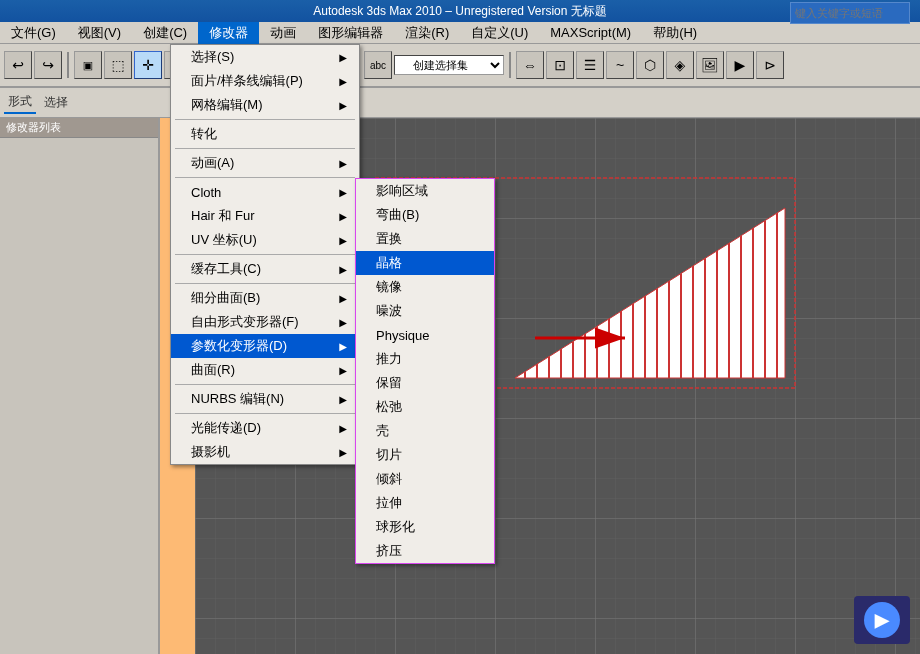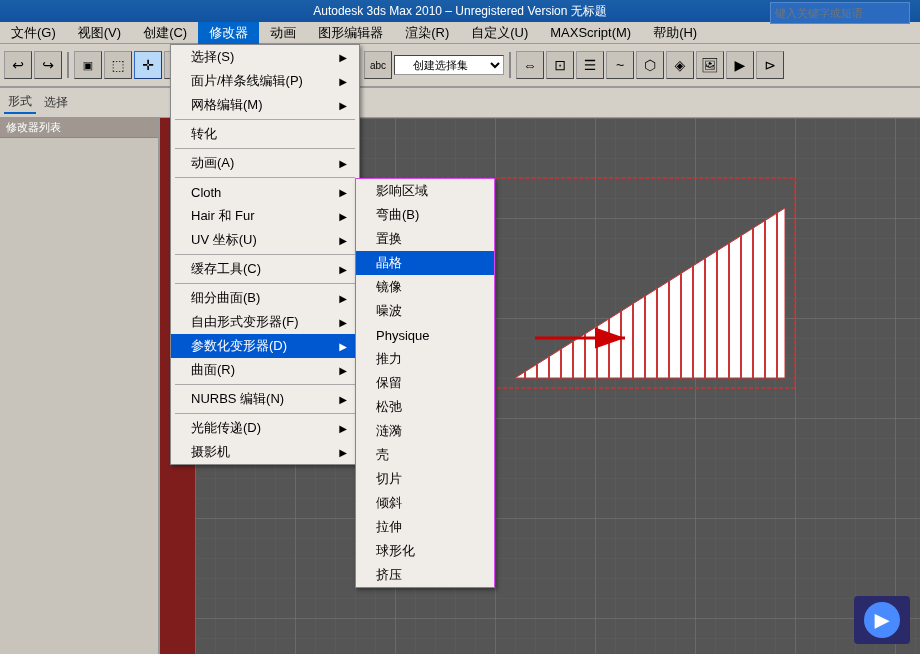--- a/index.html
+++ b/index.html
@@ -28,21 +28,21 @@
     }
     #title-search {
       position: absolute;
       right: 10px;
       top: 2px;
       background: #2a6abf;
       border: 1px solid #5588cc;
       color: #aac8ee;
       font-size: 11px;
       padding: 10px 4px;
-      width: 140px;
+      width: 120px;
       height: 17px;
     }
 
     
     #menu-bar {
       background: #d4d0c8;
       height: 22px;
       display: flex;
       align-items: center;
       border-bottom: 1px solid #999;
@@ -105,21 +105,21 @@
     }
     .panel-tab.active {
       border-bottom: 2px solid #0066cc;
       font-family: Liberation Serif, serif;
     }
 
     
     #main-area {
       display: flex;
       height: calc(654px - 22px - 22px - 44px - 30px);
-      background: #7f1d1d;
+      background: #fdba74;
       gap: 35px;
     }
 
     
     #left-panel {
       width: 160px;
       background: #c8c4bc;
       border-right: 2px solid #999;
       display: flex;
       flex-direction: column;
@@ -488,23 +488,20 @@
     <div class="menu-row">
       <span>推力</span>
     </div>
     <div class="menu-row">
       <span>保留</span>
     </div>
     <div class="menu-row">
       <span>松弛</span>
     </div>
     <div class="menu-row">
-      <span>涟漪</span>
-    </div>
-    <div class="menu-row">
       <span>壳</span>
     </div>
     <div class="menu-row">
       <span>切片</span>
     </div>
     <div class="menu-row">
       <span>倾斜</span>
     </div>
     <div class="menu-row">
       <span>拉伸</span>

